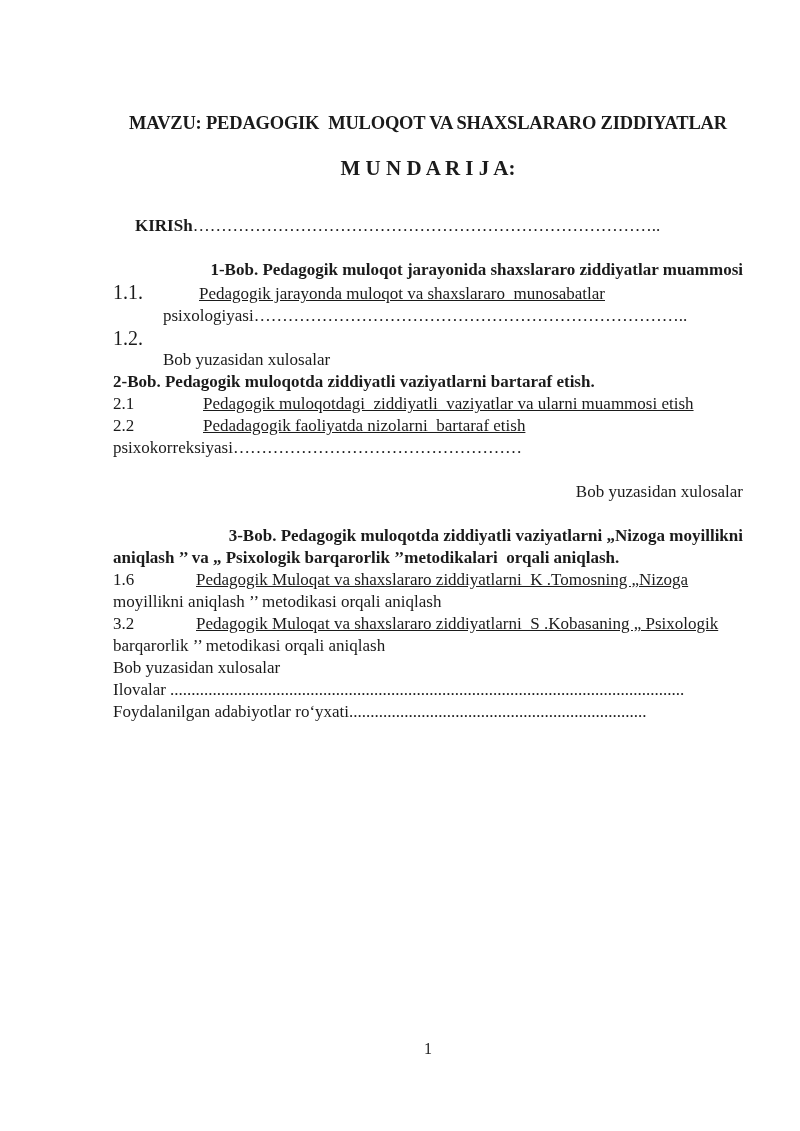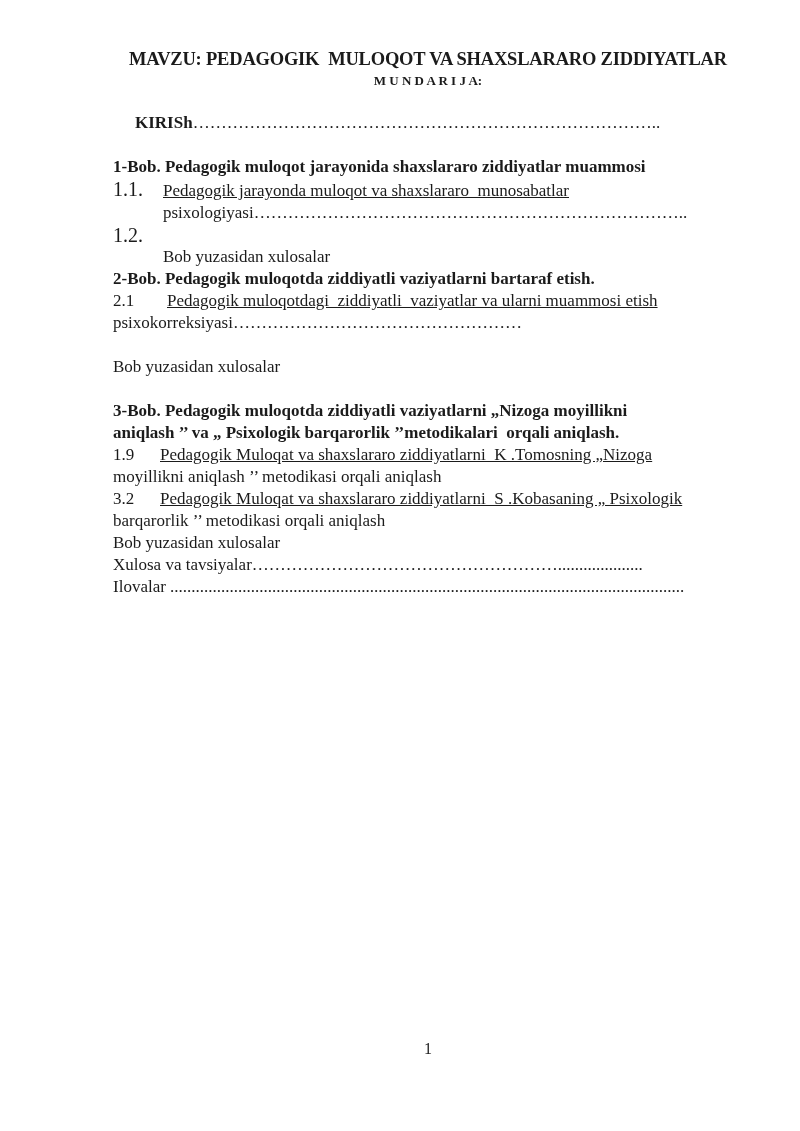--- a/index.html
+++ b/index.html
@@ -20,35 +20,36 @@
   }
   .line {
     white-space: pre;
     overflow: hidden;
     font-size: 17px;
     line-height: 22px;
   }
   .center { text-align: center; }
   .b { font-weight: bold; }
   .title {
-    margin-top: 48px;
+    margin-top: 112px;
     font-size: 18.5px;
     font-weight: bold;
     letter-spacing: -0.2px;
   }
   .subtitle {
-    font-size: 13px;
+    margin-top: 23px;
+    font-size: 21px;
     font-weight: bold;
   }
   .kirish-line {
-    margin-top: 20px;
+    margin-top: 36px;
     padding-left: 22px;
   }
-  .mt-line { margin-top: 22px; }
-  .item { display: flex; align-items: baseline; }
+  .mt-line { margin-top: 22px; text-align: right; }
+  .item { display: flex; align-items: baseline; gap: 36px; }
   .item > span { white-space: pre; }
   .num1 { flex: none; width: 50px; font-size: 20px; line-height: 22px; }
   .num2 { flex: none; width: 54px; }
   .num3 { flex: none; width: 47px; }
   .indent1 { padding-left: 50px; }
   .itemtext { flex: auto; overflow: hidden; text-decoration: underline; }
   .pageno {
     position: absolute;
     left: 113px;
     top: 1040px;
@@ -78,40 +79,41 @@
 
     <div class="line item"><span class="num1">1.2.</span></div>
 
     <div class="line indent1">Bob yuzasidan xulosalar</div>
 
     <div class="line b">2-Bob. Pedagogik muloqotda ziddiyatli vaziyatlarni bartaraf etish.</div>
 
     <div class="line item"><span class="num2">2.1</span><span class="itemtext">Pedagogik muloqotdagi  ziddiyatli  vaziyatlar va ularni muammosi etish</span></div>
 
 
+    <div class="line item"><span class="num2">2.2</span><span class="itemtext">Pedadagogik faoliyatda nizolarni  bartaraf etish</span></div>
 
     <div class="line"><span>psixokorreksiyasi</span><span>……………………………………………</span></div>
 
     <div class="line mt-line">Bob yuzasidan xulosalar</div>
 
     <div class="line b mt-line">3-Bob. Pedagogik muloqotda ziddiyatli vaziyatlarni „Nizoga moyillikni</div>
 
     <div class="line b">aniqlash ’’ va „ Psixologik barqarorlik ’’metodikalari  orqali aniqlash.</div>
 
-    <div class="line item"><span class="num3">1.9</span><span class="itemtext">Pedagogik Muloqat va shaxslararo ziddiyatlarni  K .Tomosning „Nizoga</span></div>
+    <div class="line item"><span class="num3">1.6</span><span class="itemtext">Pedagogik Muloqat va shaxslararo ziddiyatlarni  K .Tomosning „Nizoga</span></div>
 
     <div class="line">moyillikni aniqlash ’’ metodikasi orqali aniqlash</div>
 
     <div class="line item"><span class="num3">3.2</span><span class="itemtext">Pedagogik Muloqat va shaxslararo ziddiyatlarni  S .Kobasaning „ Psixologik</span></div>
 
     <div class="line">barqarorlik ’’ metodikasi orqali aniqlash</div>
 
     <div class="line">Bob yuzasidan xulosalar</div>
 
-    <div class="line"><span>Xulosa va tavsiyalar</span><span>………………………………………………....................</span></div>
 
     <div class="line"><span>Ilovalar </span><span>.........................................................................................................................</span></div>
 
+    <div class="line"><span>Foydalanilgan adabiyotlar ro‘yxati</span><span>......................................................................</span></div>
 
   </div>
 
   <div class="pageno">1</div>
 </div>
 
 </body></html>

